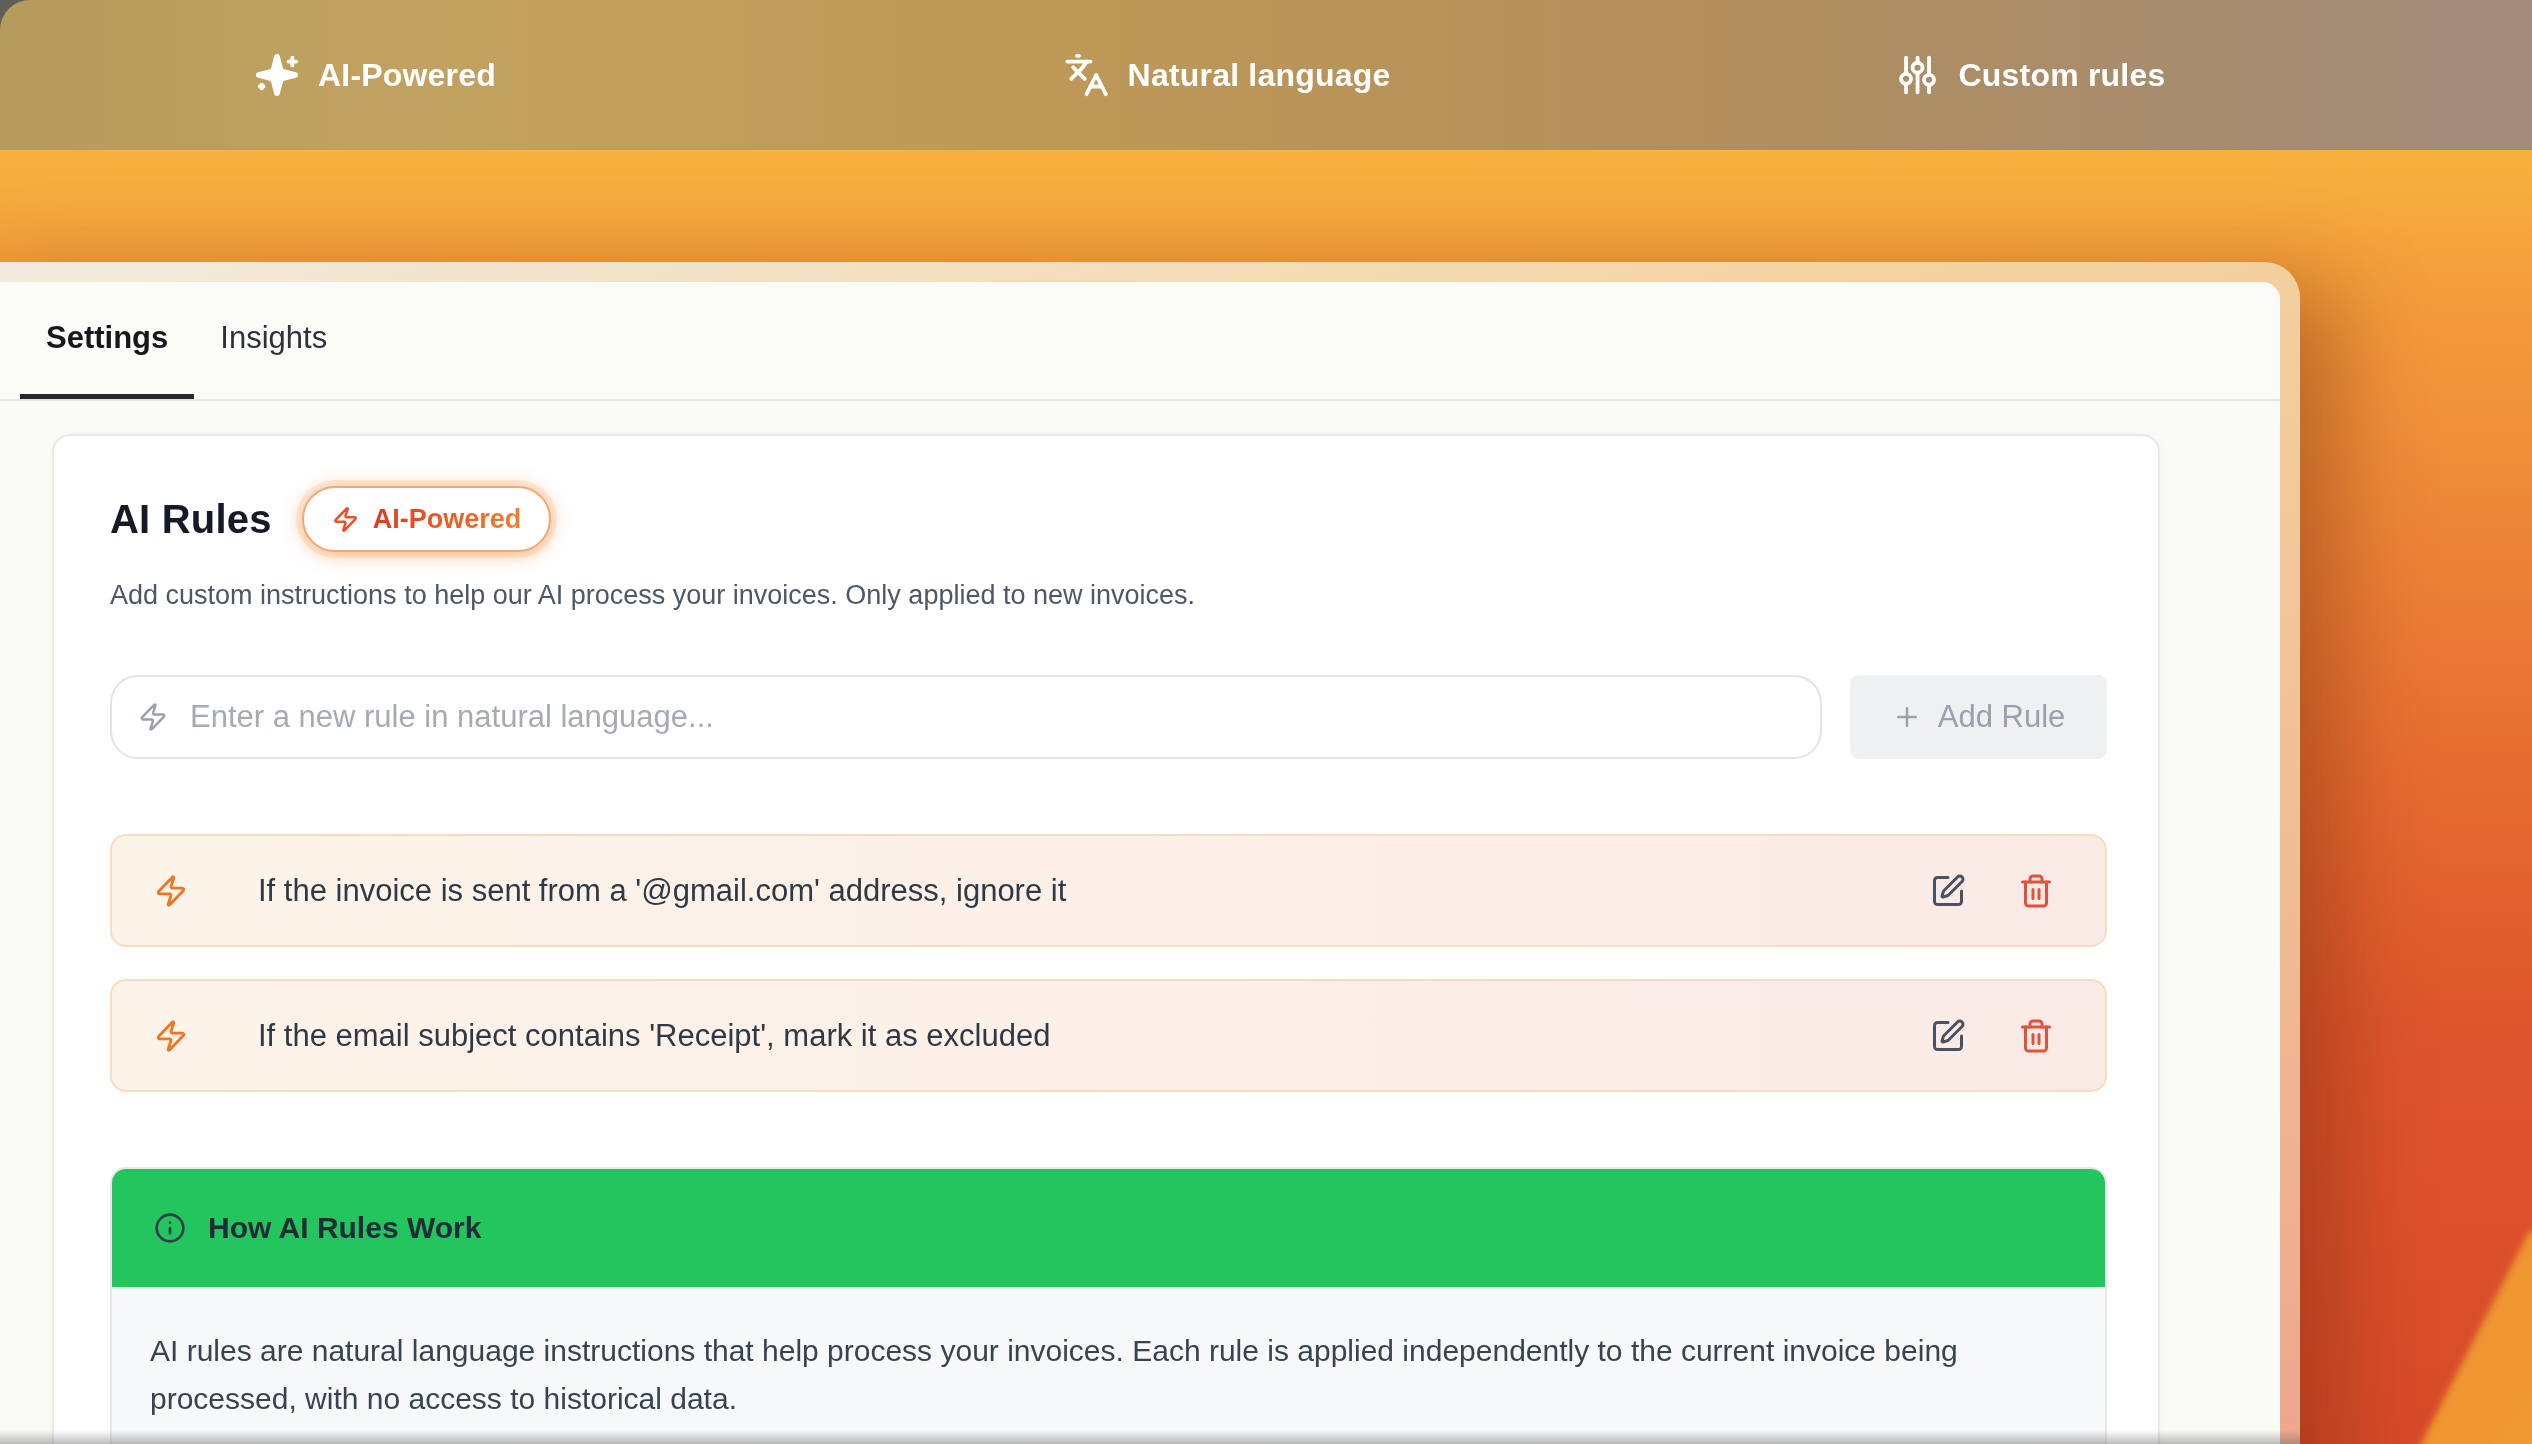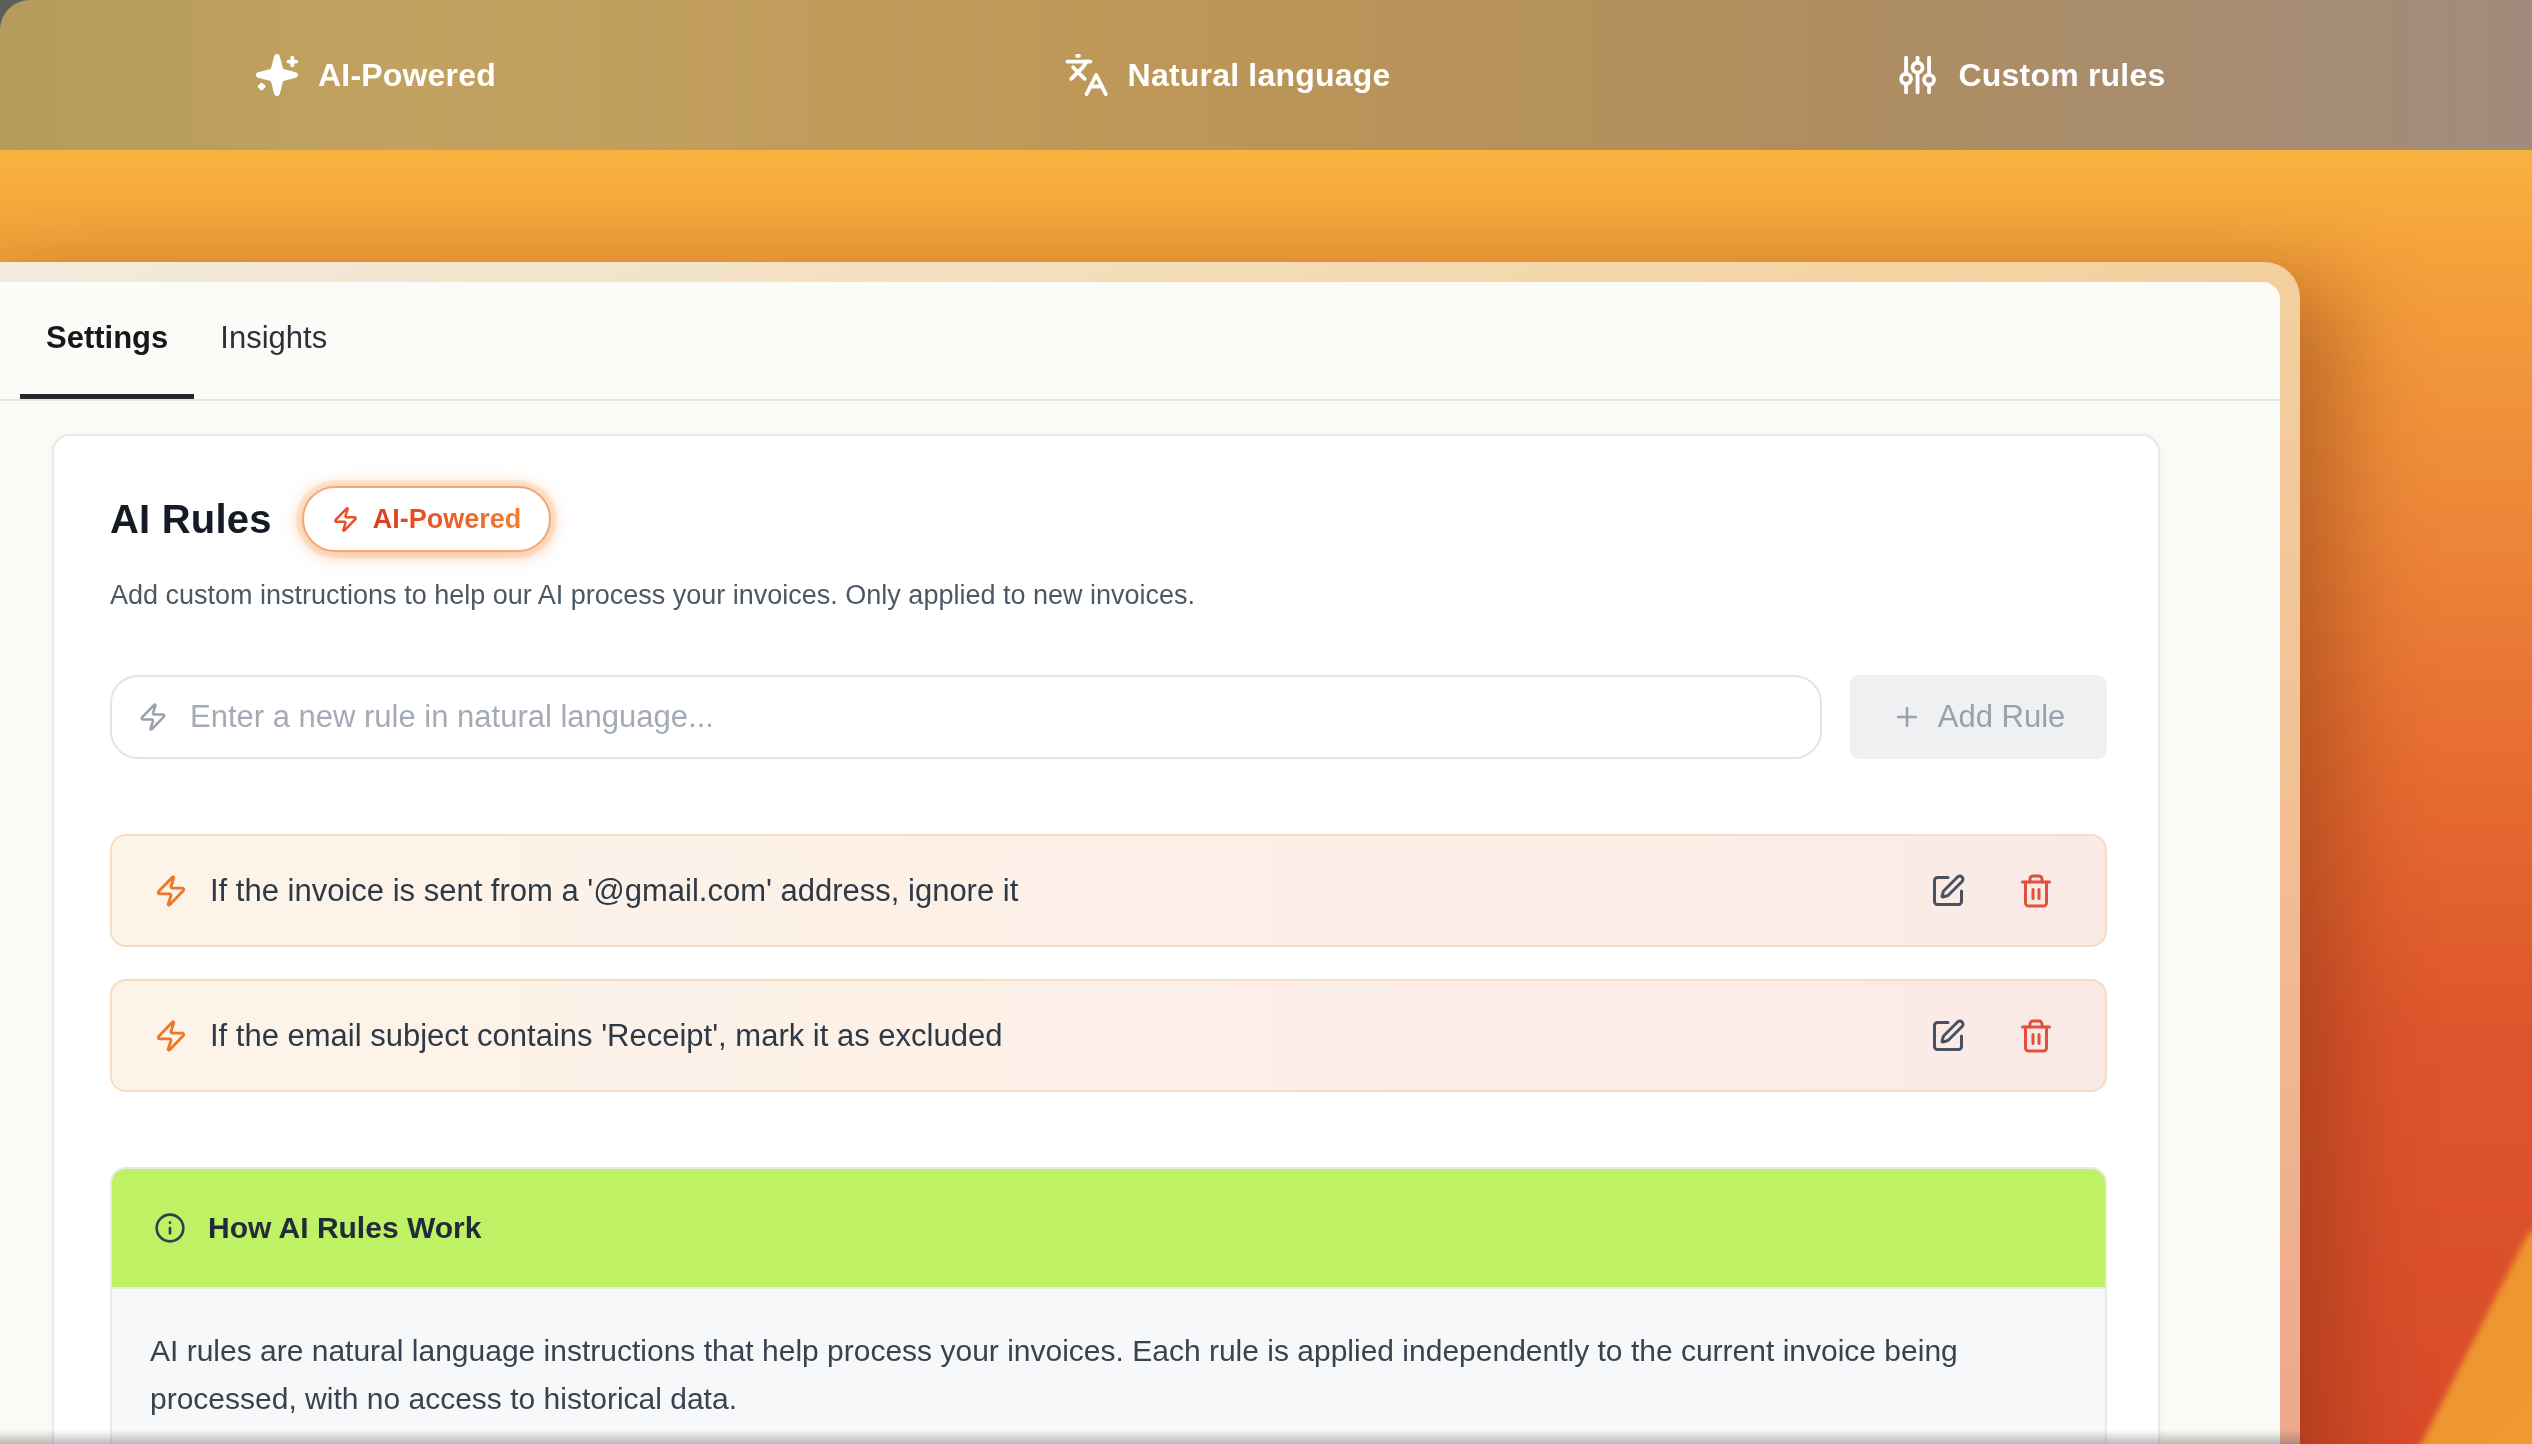--- a/index.html
+++ b/index.html
@@ -98,33 +98,33 @@
   .add-rule-btn svg{width:30px;height:30px;color:#99a1ac;}
   
   .rule-row{
     position:absolute;left:56px;width:1997px;height:113px;box-sizing:border-box;
     display:flex;align-items:center;gap:22px;padding:0 50px 0 42px;
     border:2px solid #f8dcc0;border-radius:16px;
     background:linear-gradient(90deg,#fdf4e9 0%,#fcefe7 55%,#faeae6 100%);
   }
   .rule-1{top:398px;} .rule-2{top:543px;}
   .rule-row .zap{width:34px;height:34px;color:#ef7527;flex:none;}
-  .rule-text{flex:1;font-size:31px;font-weight:500;color:#2e3946;}
+  .rule-text{flex:1;font-size:31px;font-weight:500;color:#2e3946;margin-left:48px;}
   .icon-btn{background:none;border:none;padding:0;width:38px;height:38px;display:flex;align-items:center;justify-content:center;}
   .icon-btn svg{width:36px;height:36px;}
   .edit-btn{color:#4a5261;margin-right:28px;}
   .delete-btn{color:#e0513e;}
   
   .info-box{
     position:absolute;left:56px;top:731px;width:1997px;height:560px;box-sizing:border-box;
     border:2px solid #e8e8e6;border-radius:16px;overflow:hidden;background:#f7f8f9;
   }
   .info-header{
     height:120px;box-sizing:border-box;display:flex;align-items:center;gap:22px;
-    padding:0 42px;background:#bef264;border-bottom:2px solid #e8e8e6;
+    padding:0 42px;background:#22c55e;border-bottom:2px solid #e8e8e6;
   }
   .info-header svg{width:32px;height:32px;color:#333d4b;flex:none;}
   .info-title{font-size:30px;font-weight:700;color:#222b38;}
   .info-body{
     padding:38px 120px 38px 38px;font-size:30px;line-height:48px;color:#39434f;max-width:1840px;
   }
   
   .bottom-shade{
     position:absolute;left:0;bottom:0;width:2300px;height:14px;
     background:linear-gradient(180deg,rgba(90,90,90,0),rgba(90,90,90,.40));

